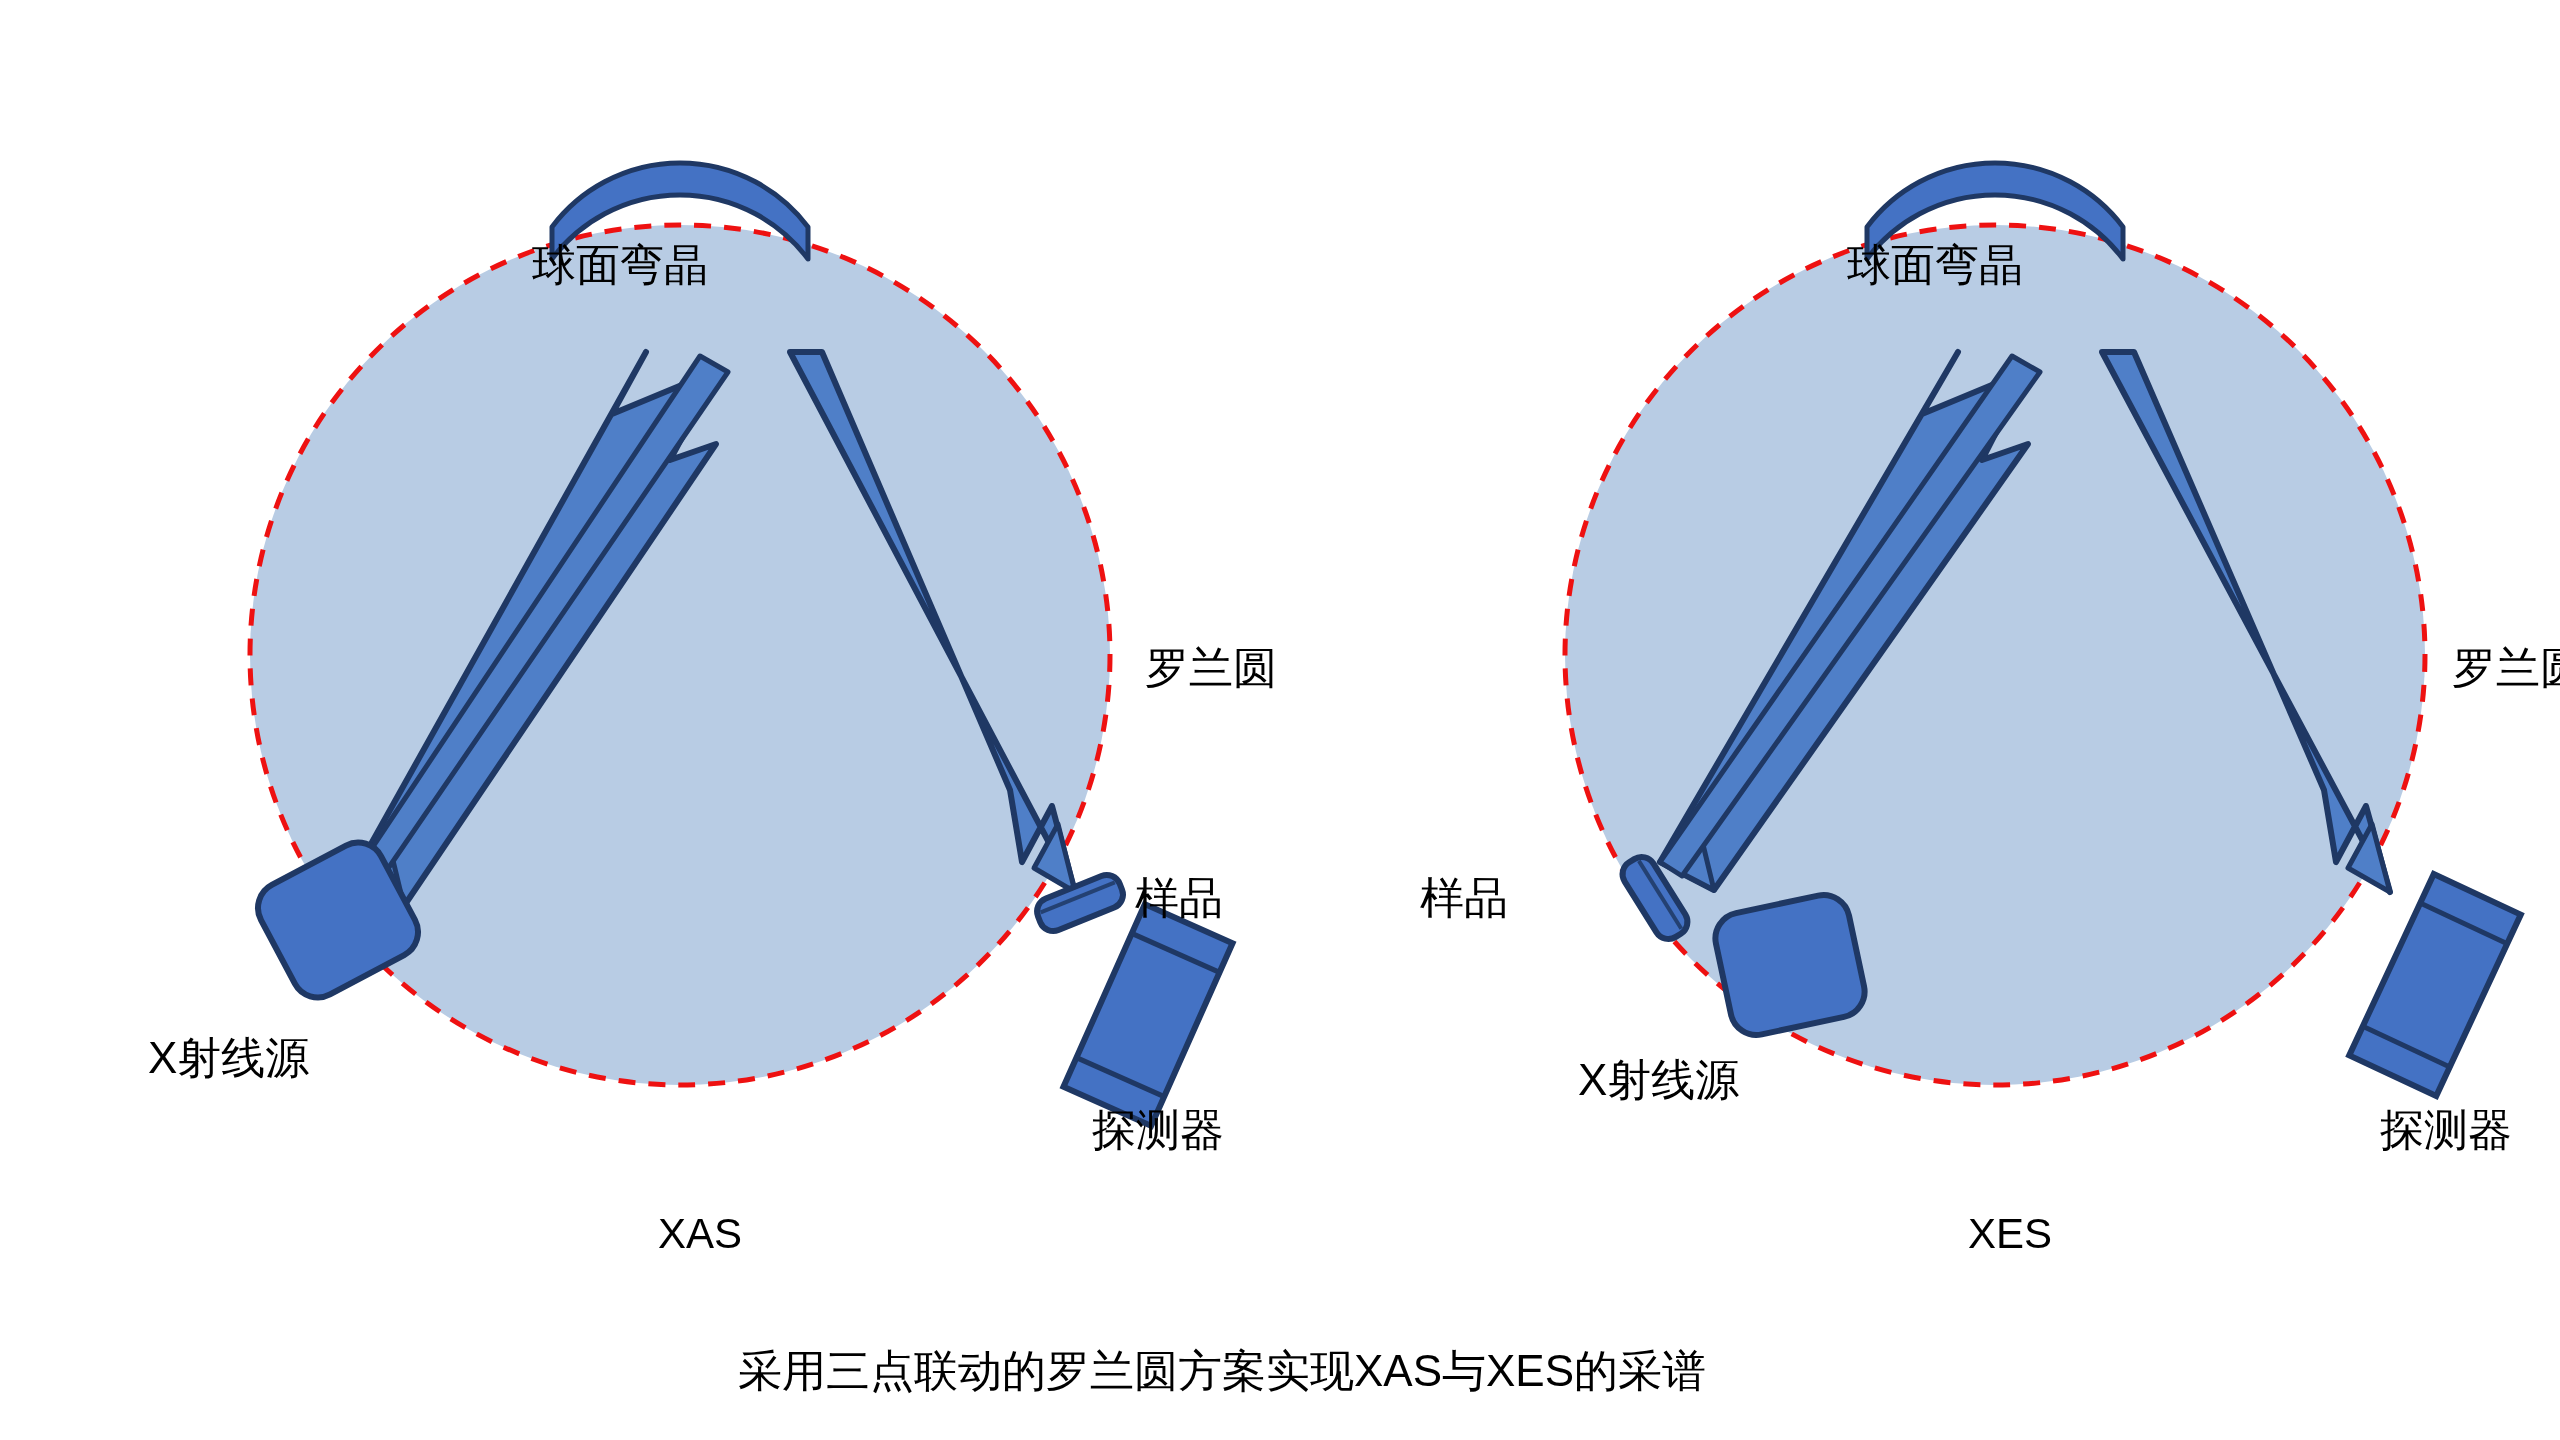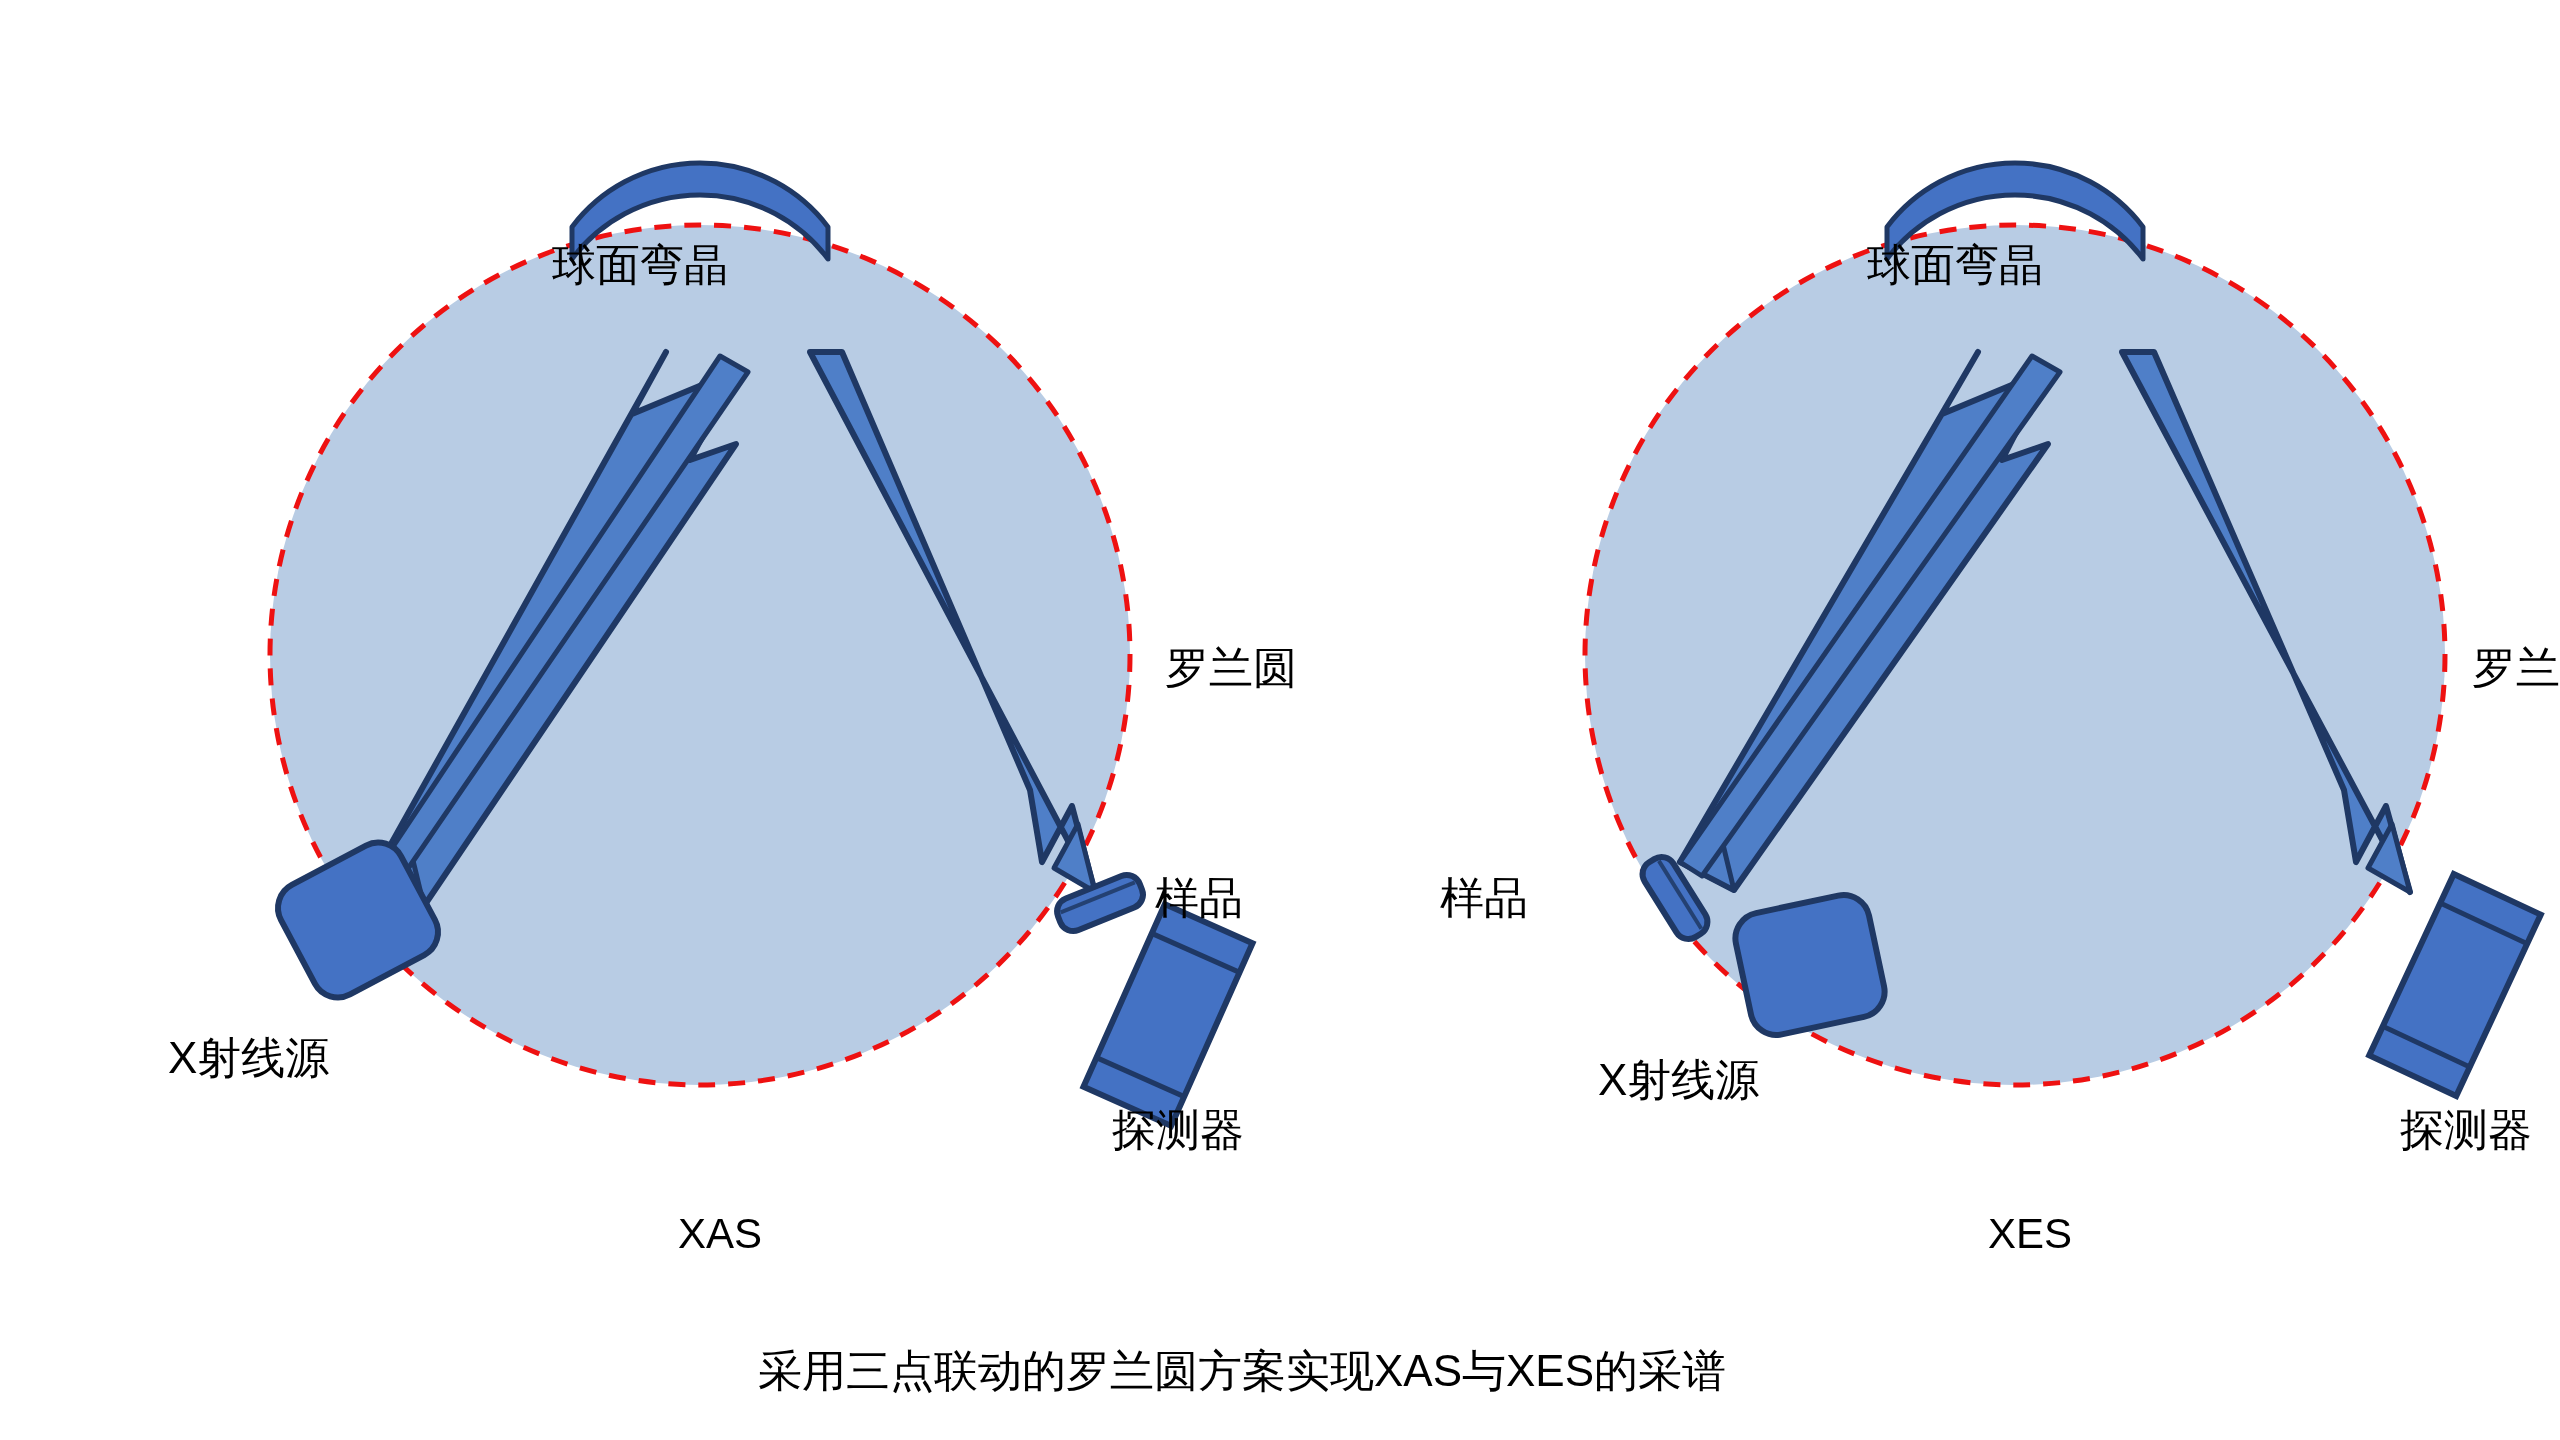--- a/index.html
+++ b/index.html
@@ -15,21 +15,20 @@
     color: #000000;
     overflow: hidden;
     position: relative;
   }
   #figure-root {
     position: absolute;
     left: 0;
     top: 0;
     width: 2152px;
     height: 1440px;
-    margin-left: 20px;
   }
   svg.diagram-canvas {
     position: absolute;
     left: 0;
     top: 0;
     width: 2560px;
     height: 1440px;
     display: block;
   }
   text {

